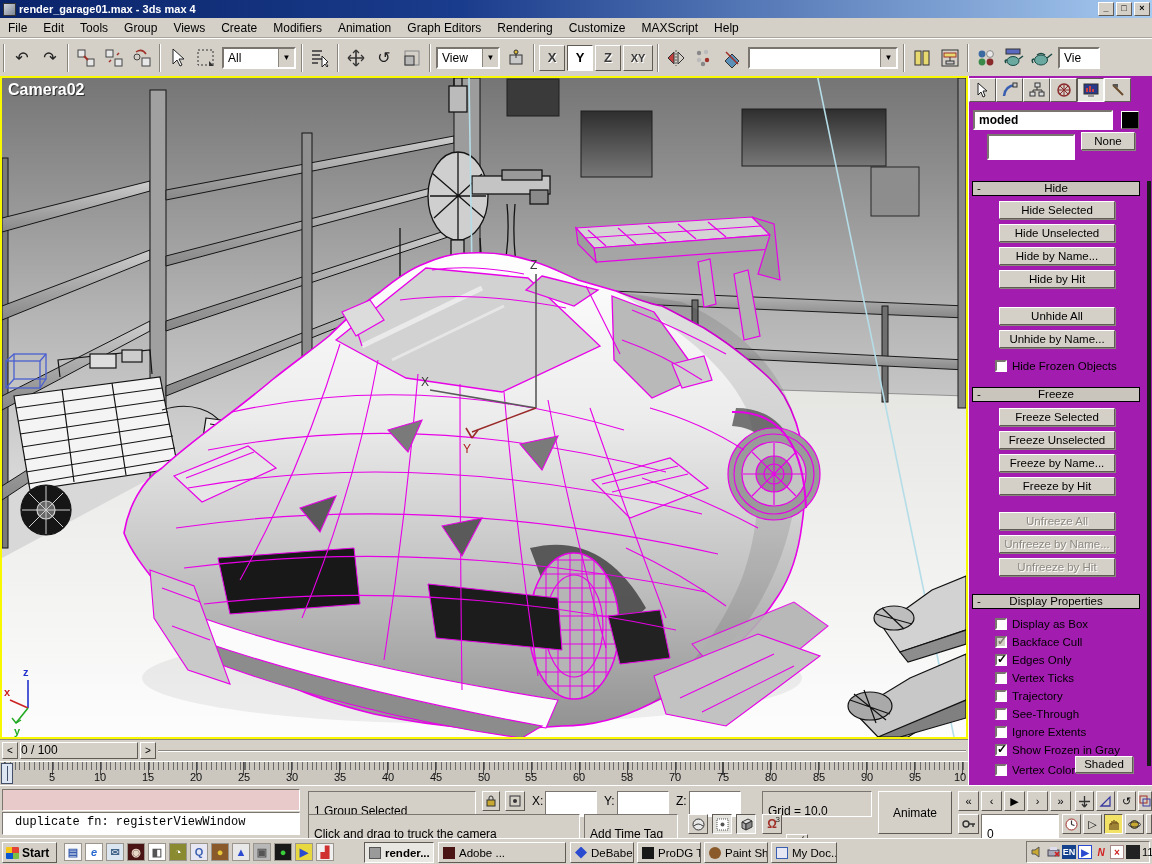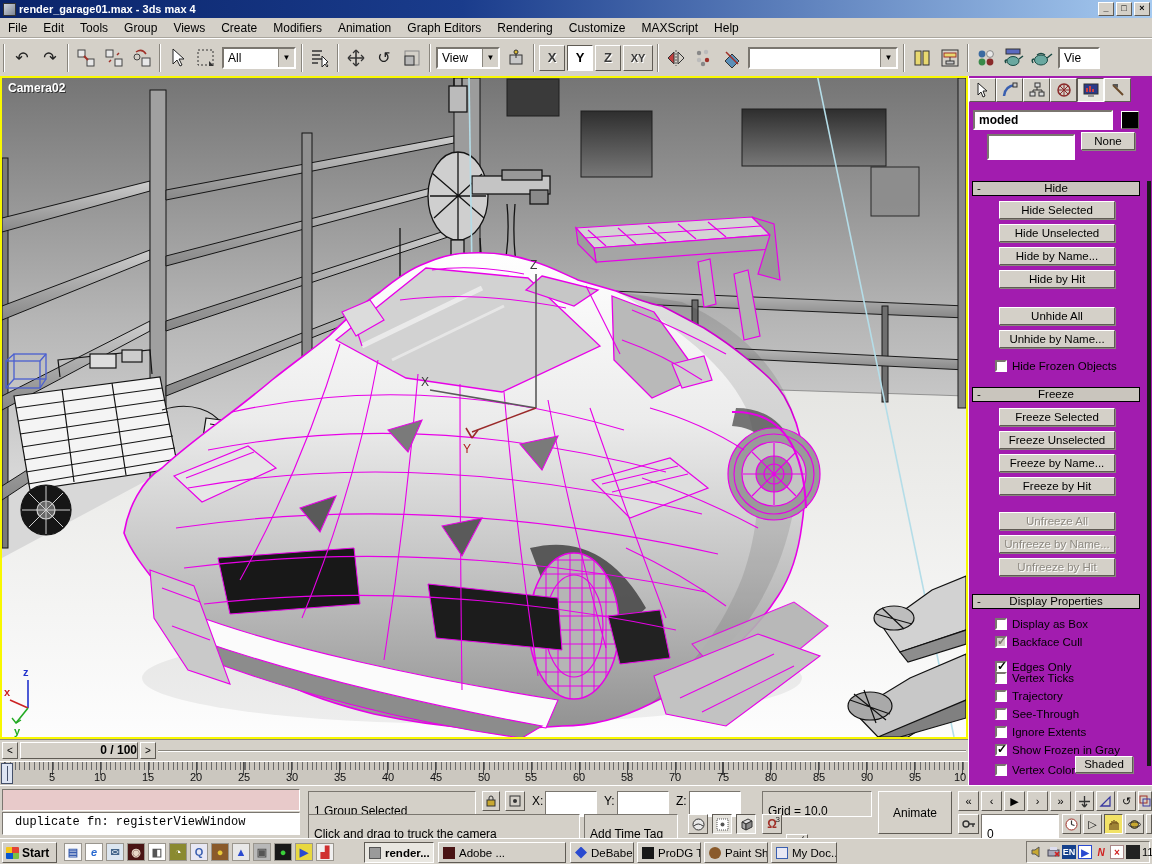--- a/index.html
+++ b/index.html
@@ -27,27 +27,27 @@
   .dd{height:22px;background:#fff;border:2px solid;border-color:#7a766f #fff #fff #7a766f;flex:0 0 auto;
     display:flex;align-items:center;margin:0 2px;}
   .dd .ddtext{flex:1;padding:0 4px;font-size:12px;}
   .dd .ddarrow{width:16px;height:100%;background:#d4d0c8;border-left:1px solid #8a867e;font-size:8px;
     display:flex;align-items:center;justify-content:center;}
   
   .mainarea{position:absolute;left:0;top:76px;width:1152px;height:709px;display:flex;}
   .leftcol{width:968px;height:709px;position:relative;}
   .vpwrap{position:absolute;left:0;top:0;width:968px;height:663px;border:2px solid #f8f800;background:#e9e9e9;}
   .vpwrap svg{display:block;}
-  .vplabel{position:absolute;left:6px;top:3px;color:#fff;font-weight:bold;font-size:12px;text-shadow:1px 1px 0 #333;}
+  .vplabel{position:absolute;left:6px;top:3px;color:#fff;font-weight:bold;font-size:16px;text-shadow:1px 1px 0 #333;}
   .timeslider{position:absolute;left:0;top:663px;width:968px;height:22px;background:#d4d0c8;border-top:1px solid #8a867e;}
   .ts-prev,.ts-next{position:absolute;top:2px;width:16px;height:17px;background:#d4d0c8;border:1px solid;border-color:#fff #5f5b54 #5f5b54 #fff;
     font-size:10px;text-align:center;line-height:15px;}
   .ts-prev{left:2px;} .ts-next{left:140px;}
   .ts-thumb{position:absolute;left:20px;top:2px;width:118px;height:17px;background:#d4d0c8;border:1px solid;border-color:#fff #5f5b54 #5f5b54 #fff;
-    text-align:right;line-height:15px;font-size:12px;font-weight:bold;}
+    text-align:left;line-height:15px;font-size:12px;}
   .ts-track{position:absolute;left:158px;right:2px;top:10px;height:2px;border-top:1px solid #8a867e;border-bottom:1px solid #fff;}
   .trackbar{position:absolute;left:0;top:685px;width:968px;height:24px;background:#cbc7bf;border-top:1px solid #fff;overflow:hidden;}
   .tb-ticks{position:absolute;left:5px;top:0;width:960px;height:8px;
     background-image:repeating-linear-gradient(90deg,#6a6a6a 0 1px,transparent 1px 4.79px);}
   .tb-ticks2{position:absolute;left:4px;top:0;width:960px;height:13px;
     background-image:repeating-linear-gradient(90deg,#4a4a4a 0 1px,transparent 1px 47.9px);}
   .tb-num{position:absolute;top:9px;transform:translateX(-50%);font-size:11px;color:#111;}
   .tb-marker{position:absolute;left:1px;top:1px;width:12px;height:21px;background:#dde4f2;border:1px solid #44506a;}
   .tb-marker i{position:absolute;left:5px;top:2px;bottom:2px;width:1px;background:#44506a;}
   
@@ -646,21 +646,21 @@
 
       <div class="rollhead" style="top:518px;"><b>-</b><span>Display Properties</span></div>
       <div class="cbrow" style="top:538px;">
           <span class="cb"></span>
           <span>Display as Box</span>
         </div>
       <div class="cbrow" style="top:556px;">
           <span class="cb gchk"></span>
           <span>Backface Cull</span>
         </div>
-      <div class="cbrow" style="top:574px;margin-top:7px;">
+      <div class="cbrow" style="top:574px;">
           <span class="cb chk"></span>
           <span>Edges Only</span>
         </div>
       <div class="cbrow" style="top:592px;">
           <span class="cb"></span>
           <span>Vertex Ticks</span>
         </div>
       <div class="cbrow" style="top:610px;">
           <span class="cb"></span>
           <span>Trajectory</span>

